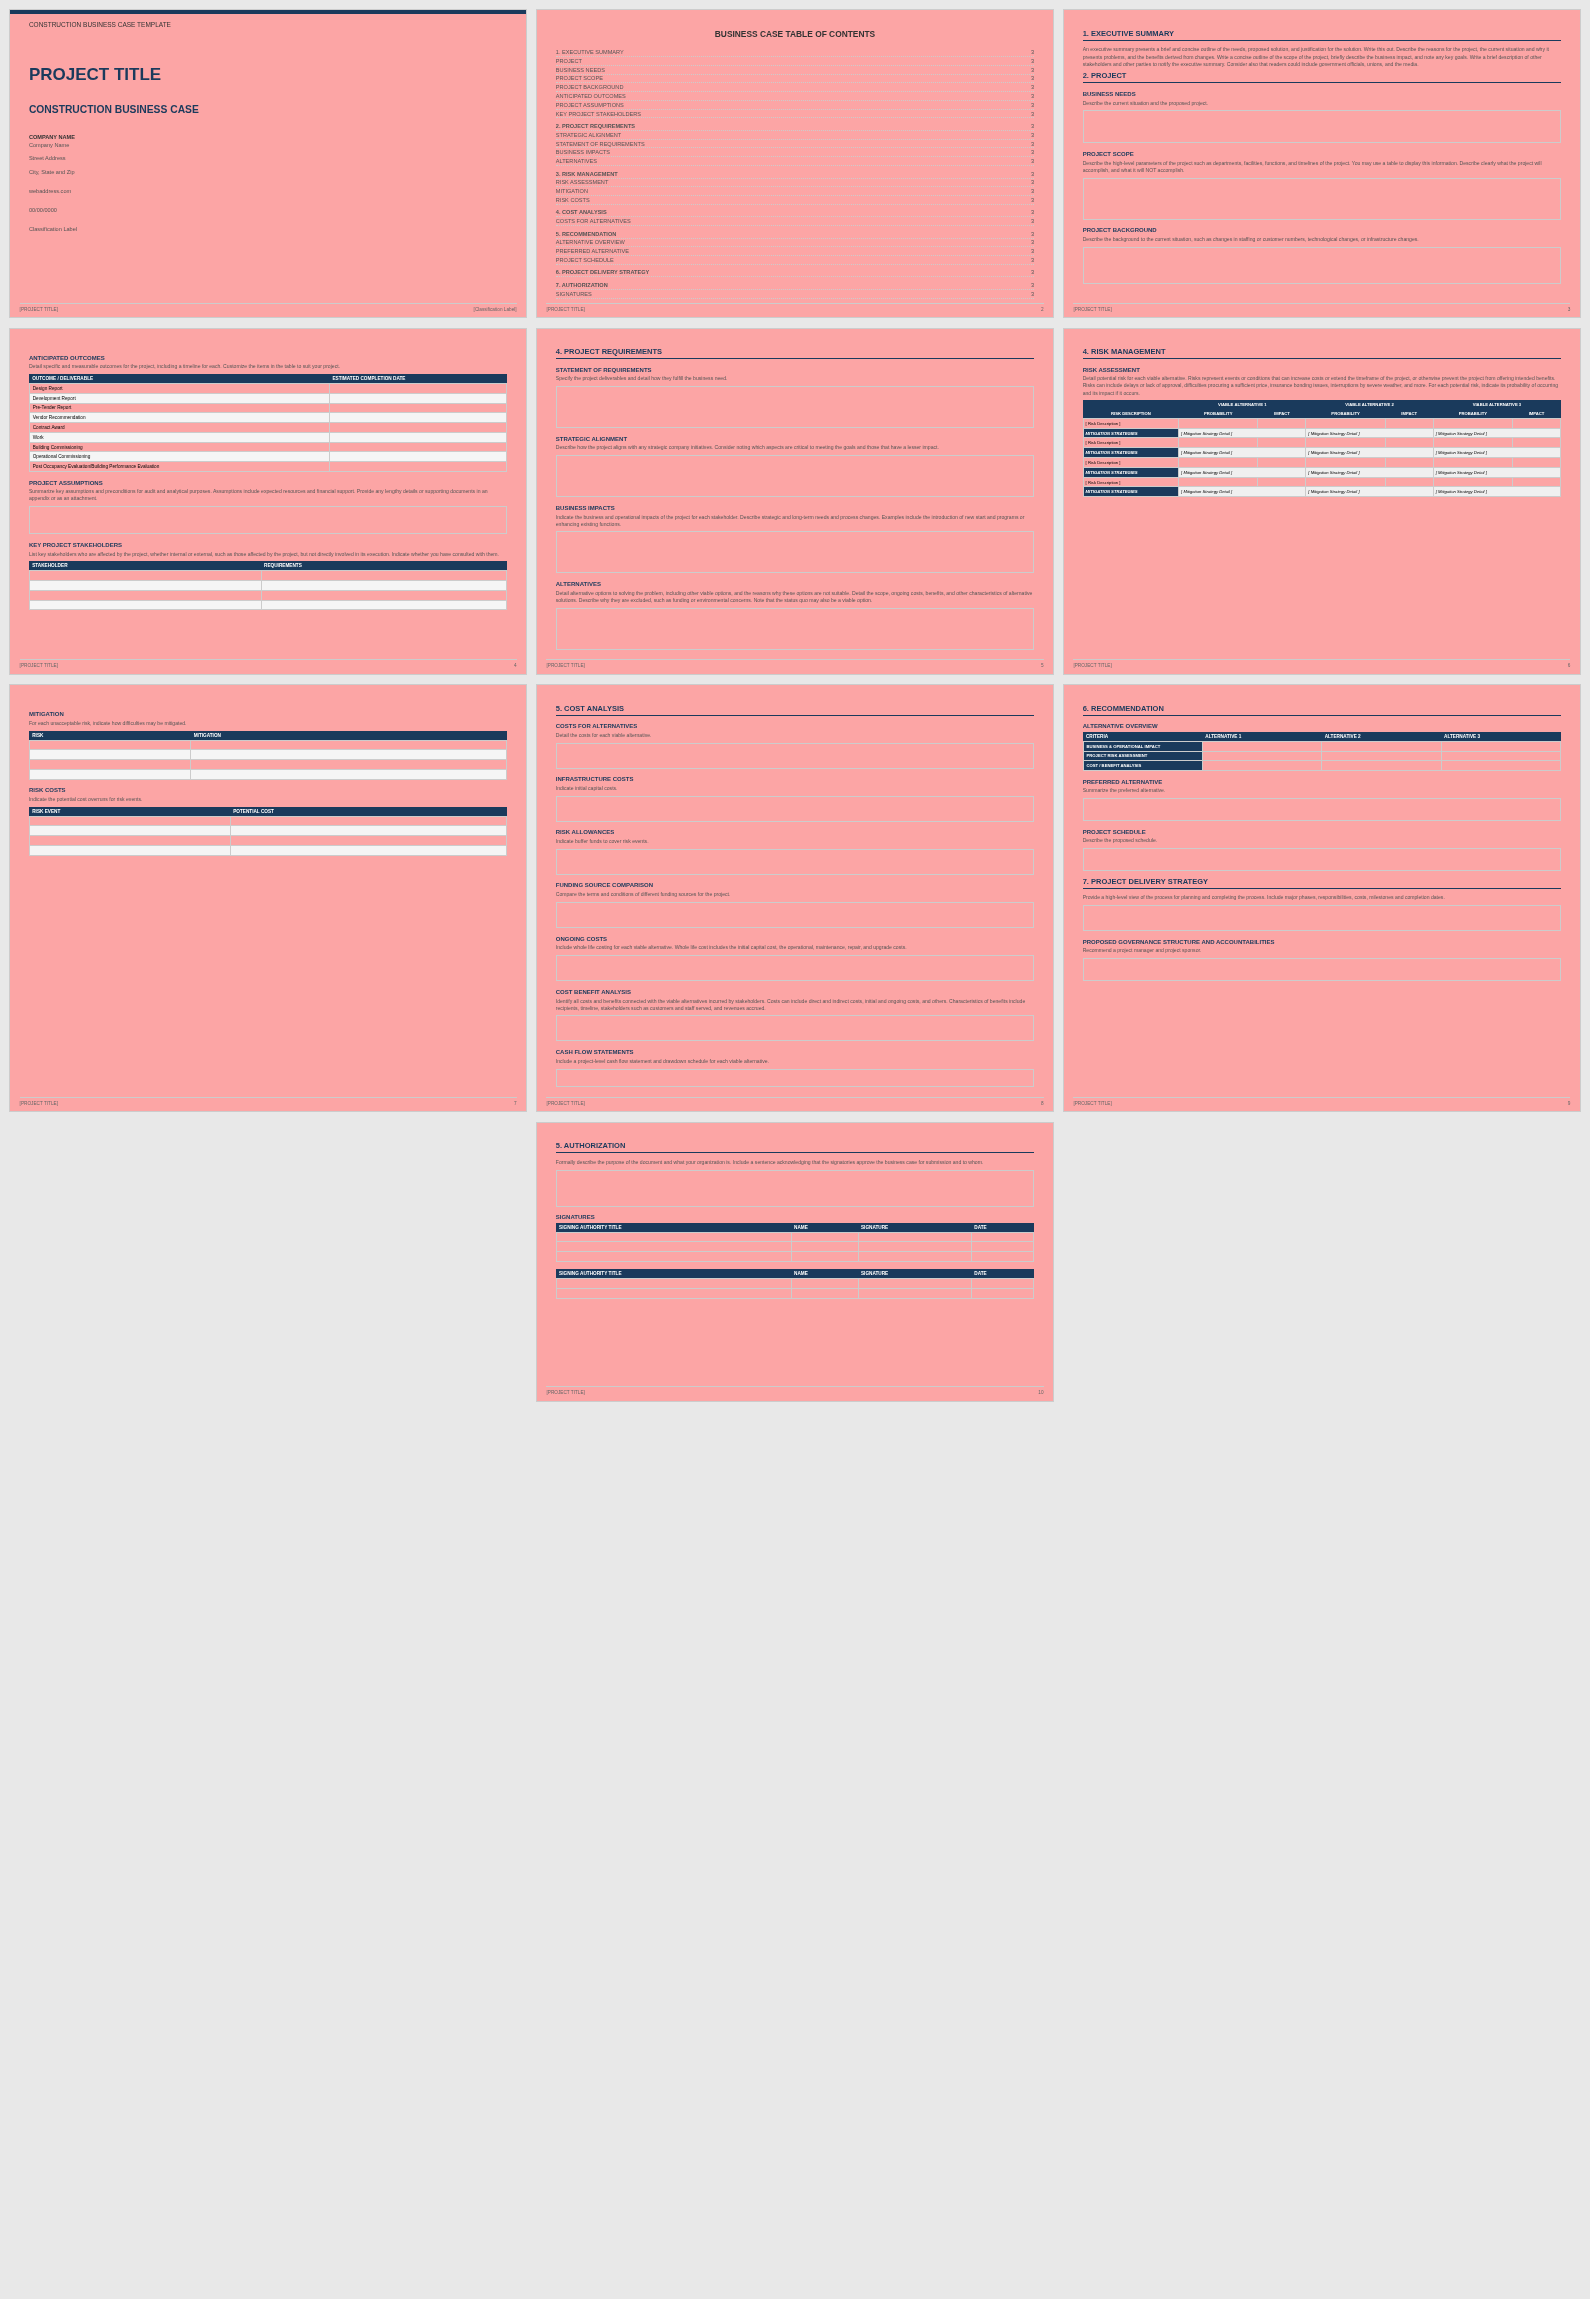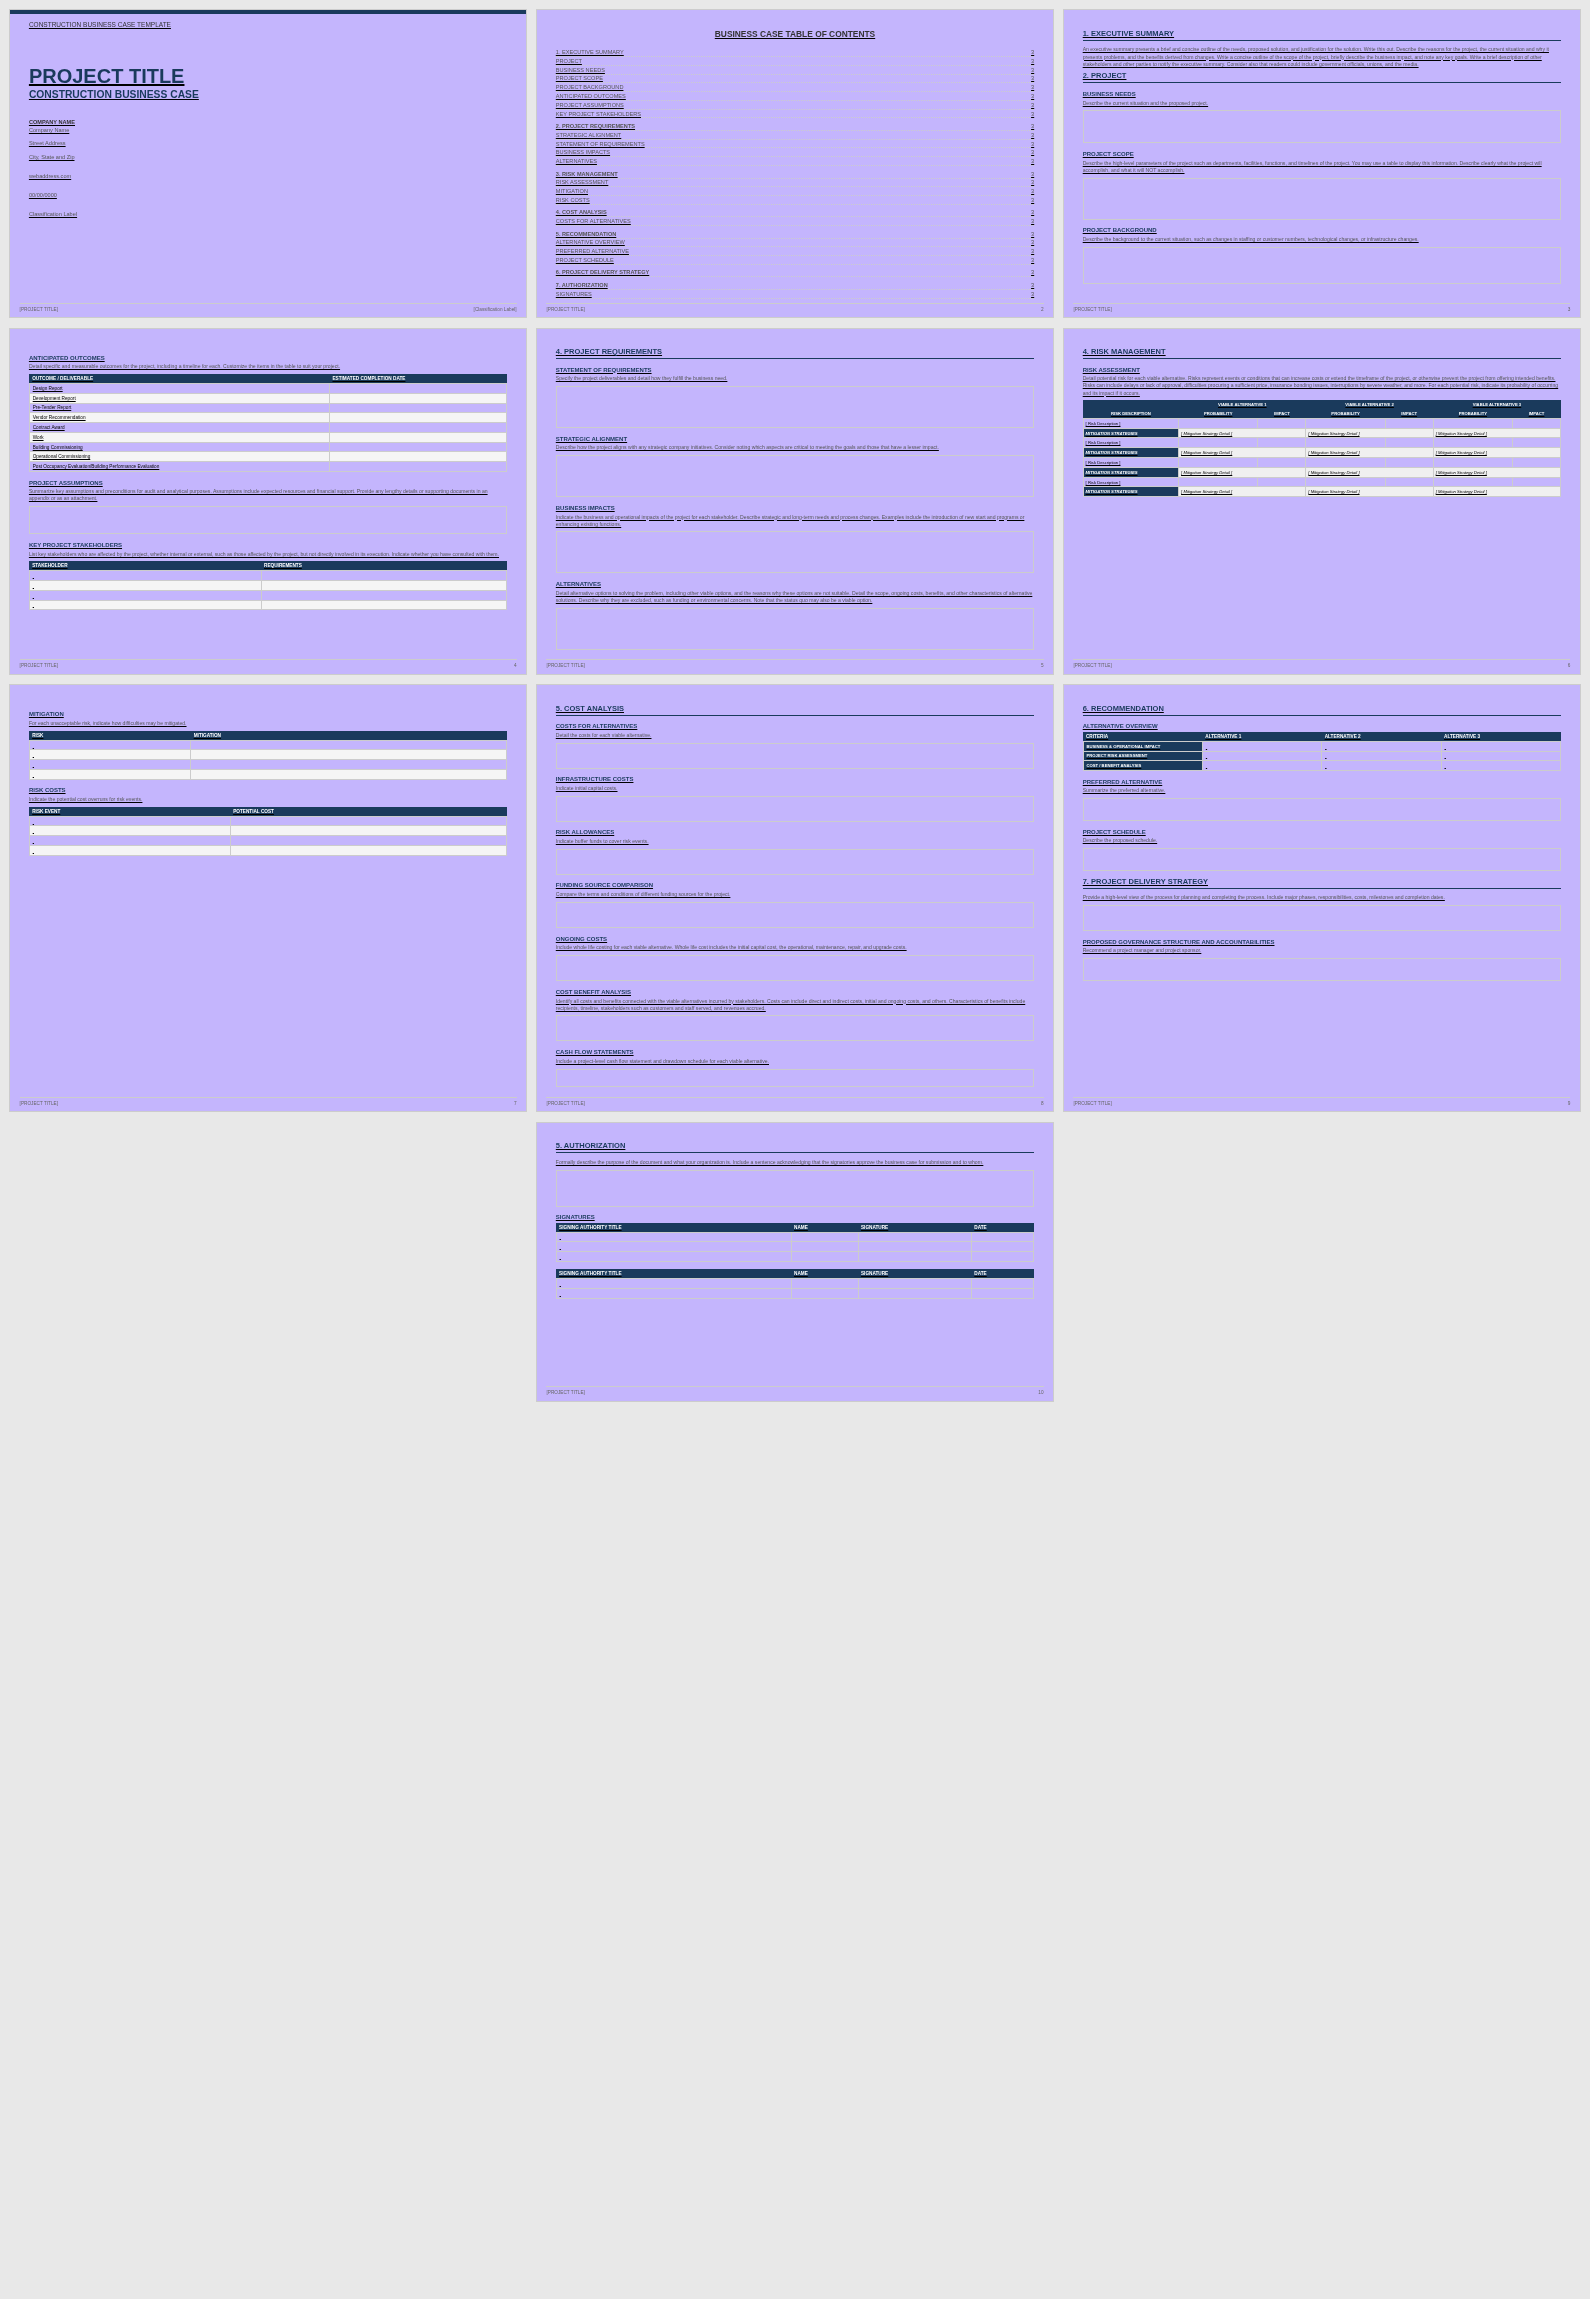--- a/index.html
+++ b/index.html
@@ -9,27 +9,26 @@
       padding: 9.3px;
     }
     .grid {
       display: grid;
       grid-template-columns: repeat(3, 1fr);
       gap: 9.3px;
       max-width: 1590px;
       margin: 0 auto;
     }
     .page {
-      background: #c4b5fd;
+      background: #fca5a5;
       padding: 18.6px;
       font-size: 5.6px;
       position: relative;
       min-height: 280px;
       border: 0.9px solid #ccc;
-      text-decoration: underline;
     }
     .page-footer {
       position: absolute;
       bottom: 5.6px;
       left: 9.3px;
       right: 9.3px;
       display: flex;
       justify-content: space-between;
       font-size: 4.7px;
       color: #666;
@@ -41,24 +40,24 @@
       background: #1a3a5c;
       height: 3.7px;
       margin: -18.6px -18.6px 7.5px -18.6px;
     }
     .cover-title-sm {
       font-size: 6.5px;
       color: #333;
       margin-bottom: 28px;
     }
     .cover-project-title {
-      font-size: 20px;
+      font-size: 17px;
       font-weight: bold;
       color: #1a3a5c;
-      margin-bottom: 1px;
+      margin-bottom: 19px;
     }
     .cover-subtitle {
       font-size: 10.3px;
       font-weight: bold;
       color: #1a3a5c;
       margin-bottom: 18.6px;
     }
     .cover-info-label {
       font-size: 5.6px;
       font-weight: bold;

